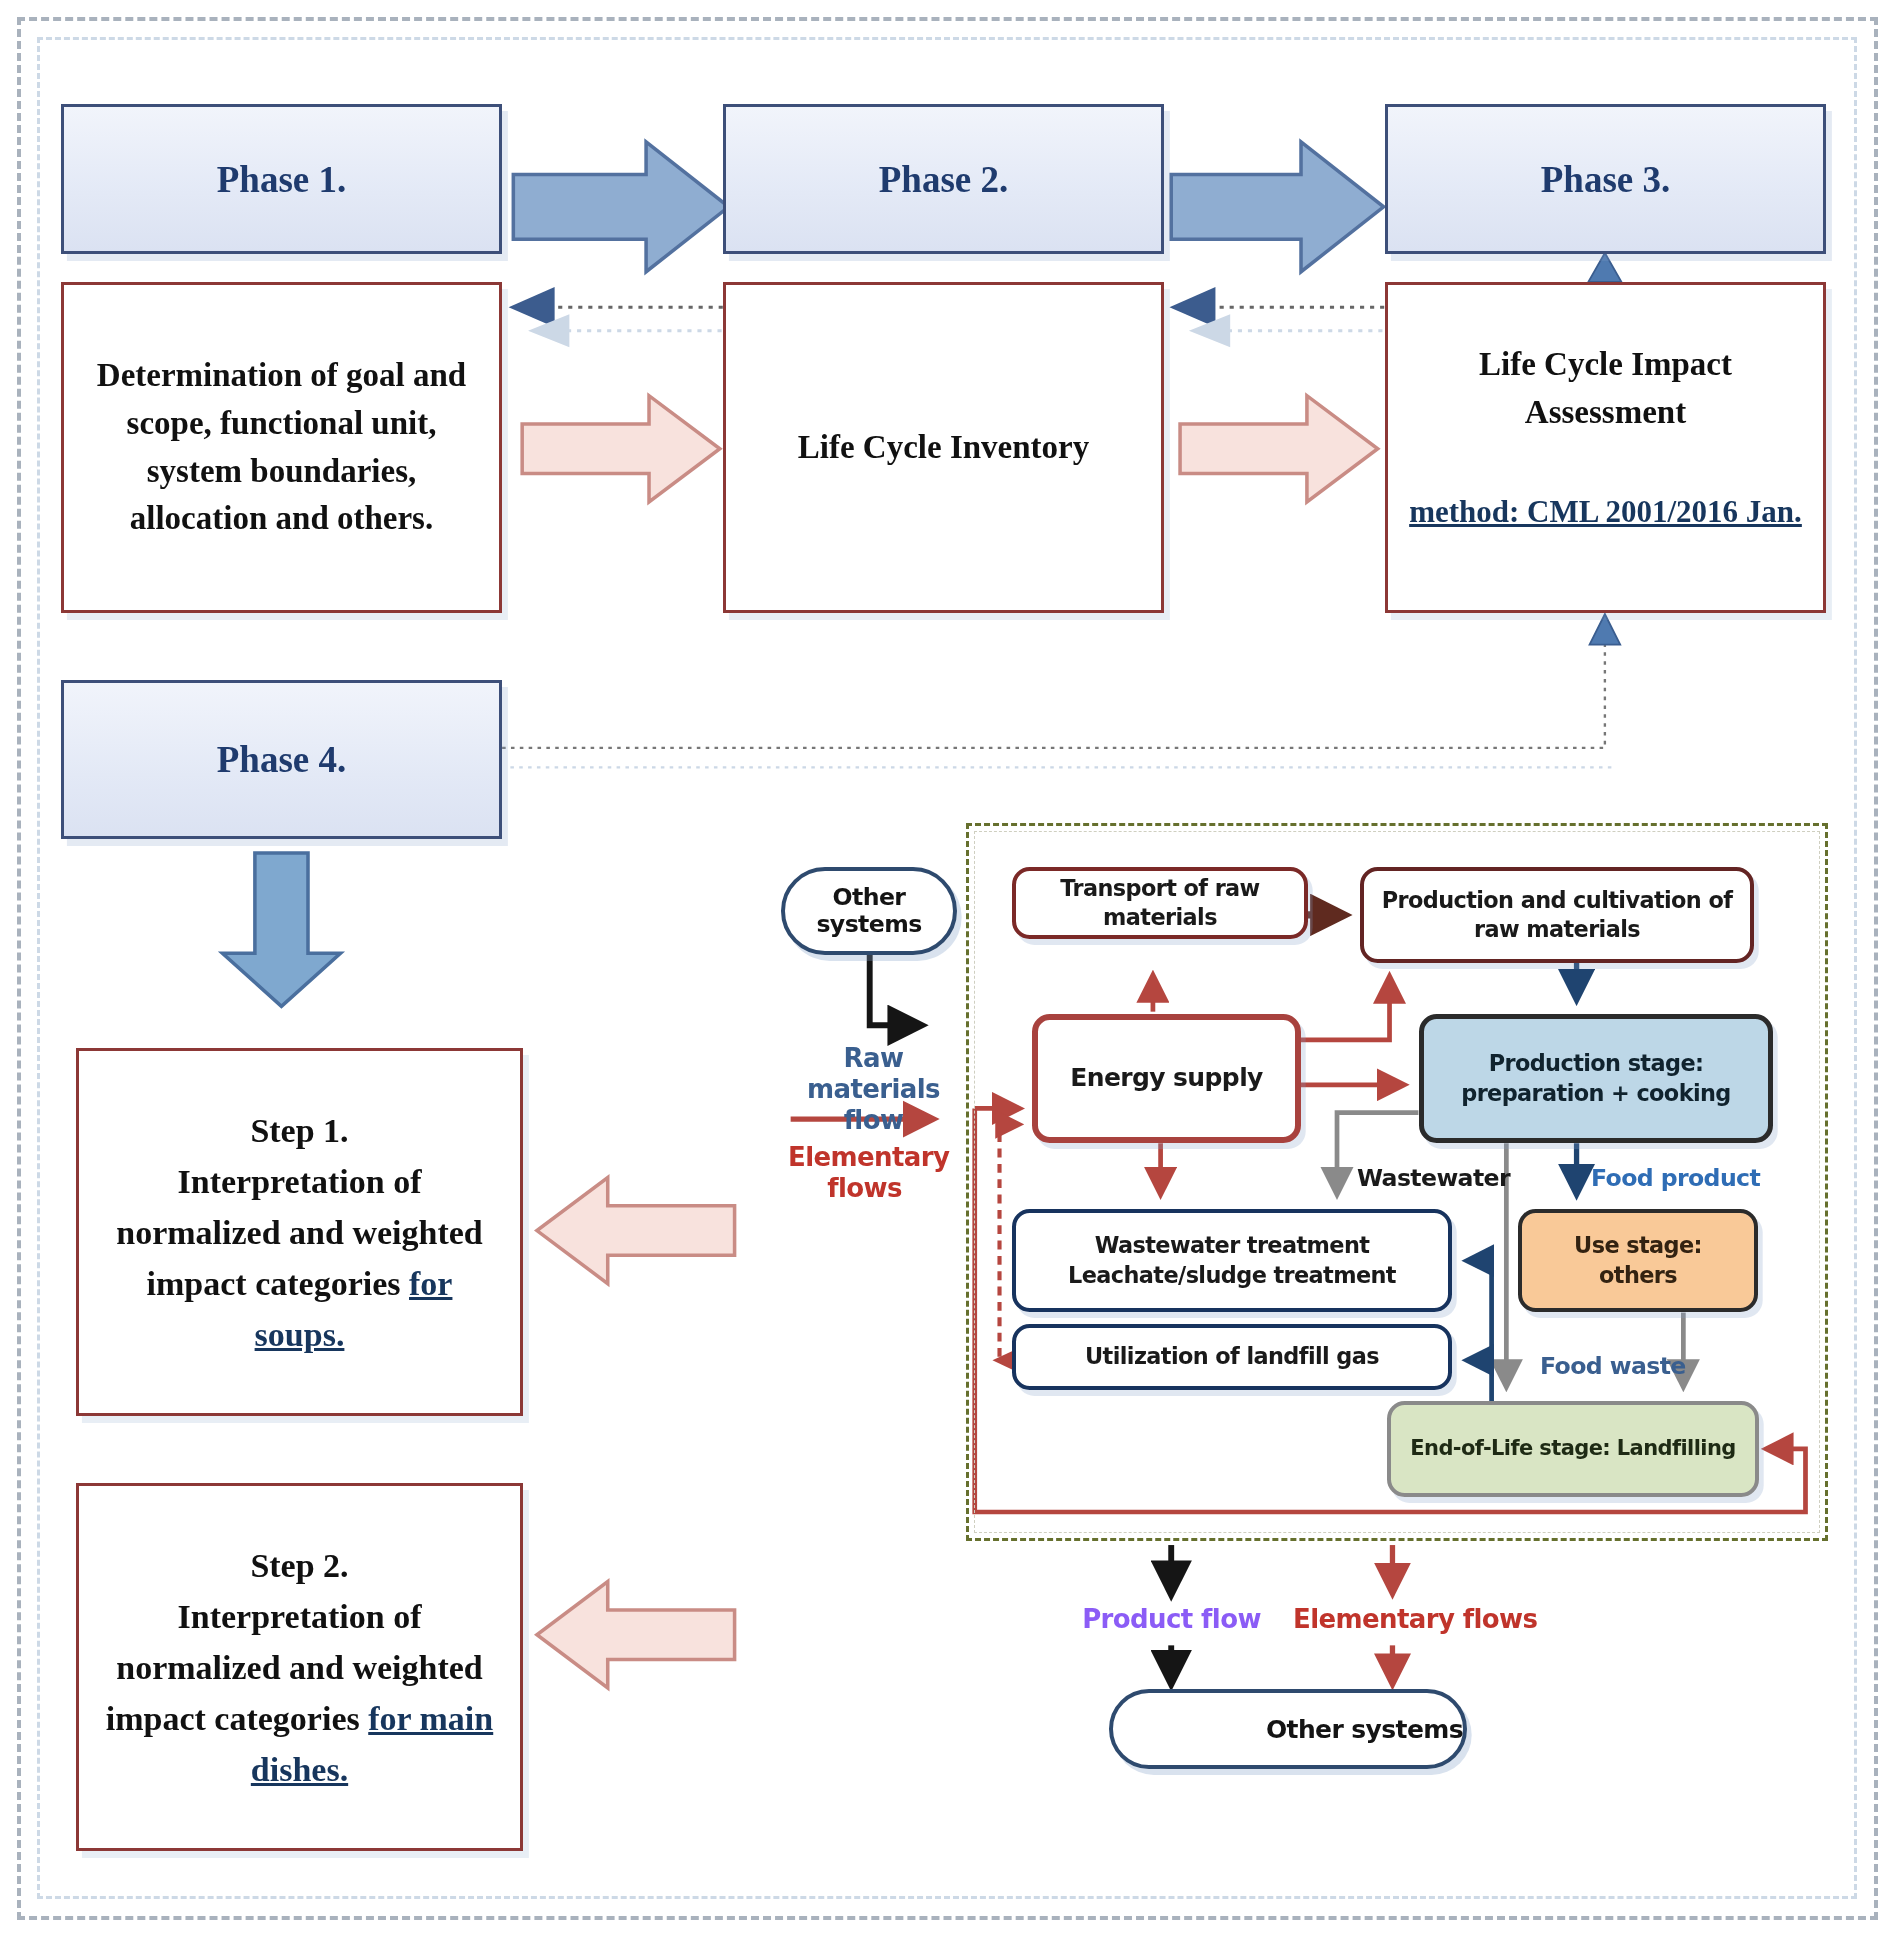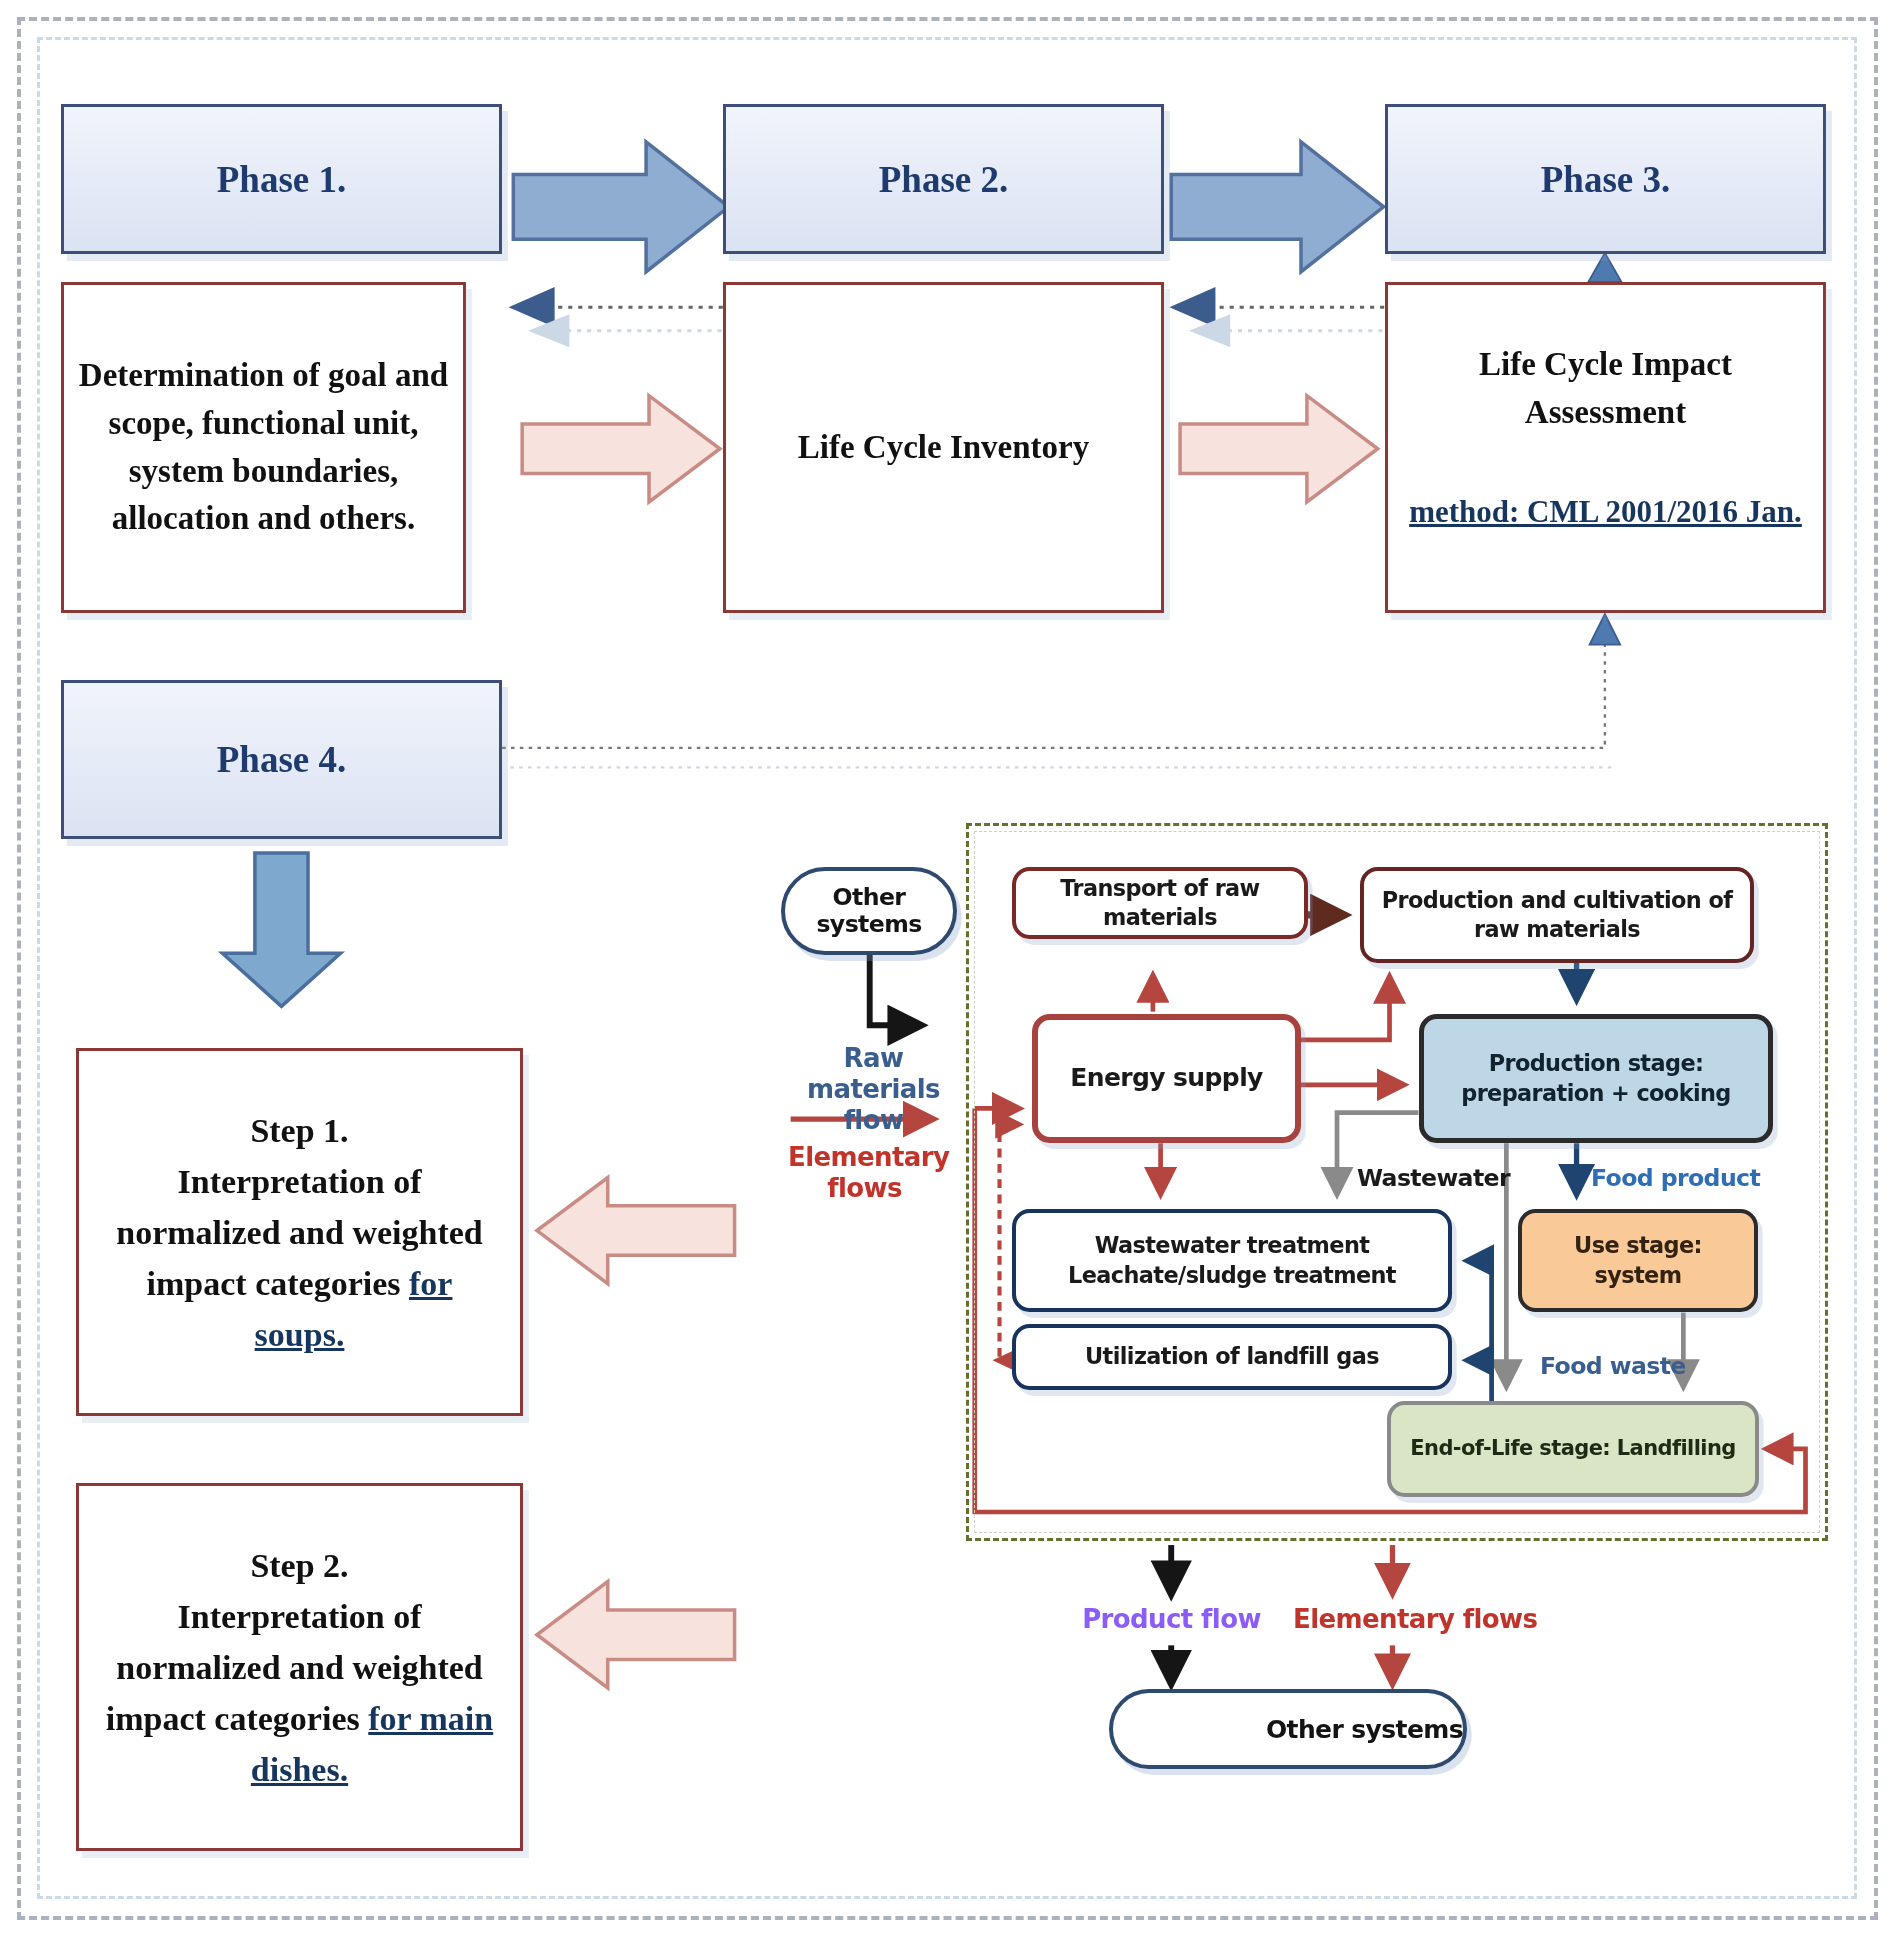--- a/index.html
+++ b/index.html
@@ -123,21 +123,21 @@
   <div class="box phase" style="left:61px;top:104px;width:441px;height:150px;">
     <span>Phase 1.</span>
   </div>
   <div class="box phase" style="left:723px;top:104px;width:441px;height:150px;">
     <span>Phase 2.</span>
   </div>
   <div class="box phase" style="left:1385px;top:104px;width:441px;height:150px;">
     <span>Phase 3.</span>
   </div>
 
-  <div class="box wbox" style="left:61px;top:282px;width:405px;height:331px;padding:0 14px;">
+  <div class="box wbox" style="left:61px;top:282px;width:441px;height:331px;padding:0 14px;">
     <span>Determination of goal and scope, functional unit, system boundaries, allocation and others.</span>
   </div>
   <div class="box wbox" style="left:723px;top:282px;width:441px;height:331px;padding:0 22.4px;">
     <span>Life Cycle Inventory</span>
   </div>
   <div class="box wbox" style="left:1385px;top:282px;width:441px;height:331px;padding:0 17.7px;justify-content:flex-start;">
     <span style="margin-top:56px;">Life Cycle Impact Assessment</span>
     <span class="lcia-method">method: CML 2001/2016 Jan.</span>
   </div>
 
@@ -185,21 +185,21 @@
   </div>
   <div class="box sysbox" style="left:1012px;top:1209px;width:440px;height:103px;background:#fff;border:4.7px solid #17335e;padding:0 8.9px;">
     <span>Wastewater treatment</span>
     <span>Leachate/sludge treatment</span>
   </div>
   <div class="box sysbox" style="left:1012px;top:1324px;width:440px;height:66px;background:#fff;border:4.7px solid #17335e;padding:0 8.9px;">
     <span>Utilization of landfill gas</span>
   </div>
   <div class="box sysbox" style="left:1518px;top:1209px;width:240px;height:103px;background:#f9c998;border:4.7px solid #2b2b2b;padding:0 7px;color:#332211;">
     <span>Use stage:</span>
-    <span>system</span>
+    <span>others</span>
   </div>
   <div class="box sysbox" style="left:1387px;top:1401px;width:372px;height:96px;background:#d9e5c4;border:4.7px solid #8a8a8a;padding:0 5.9px;font-size:21px;white-space:nowrap;color:#1e2a14;">
     <span>End-of-Life stage: Landfilling</span>
   </div>
 
   <div class="flowlabel" style="left:1357px;top:1164px;width:142px;color:#1a1a1a;font-size:23.6px;">
     <span>Wastewater</span>
   </div>
   <div class="flowlabel" style="left:1591px;top:1164px;width:153px;color:#2f6db5;font-size:23.6px;white-space:nowrap;text-align:center;">
     <span>Food product</span>

